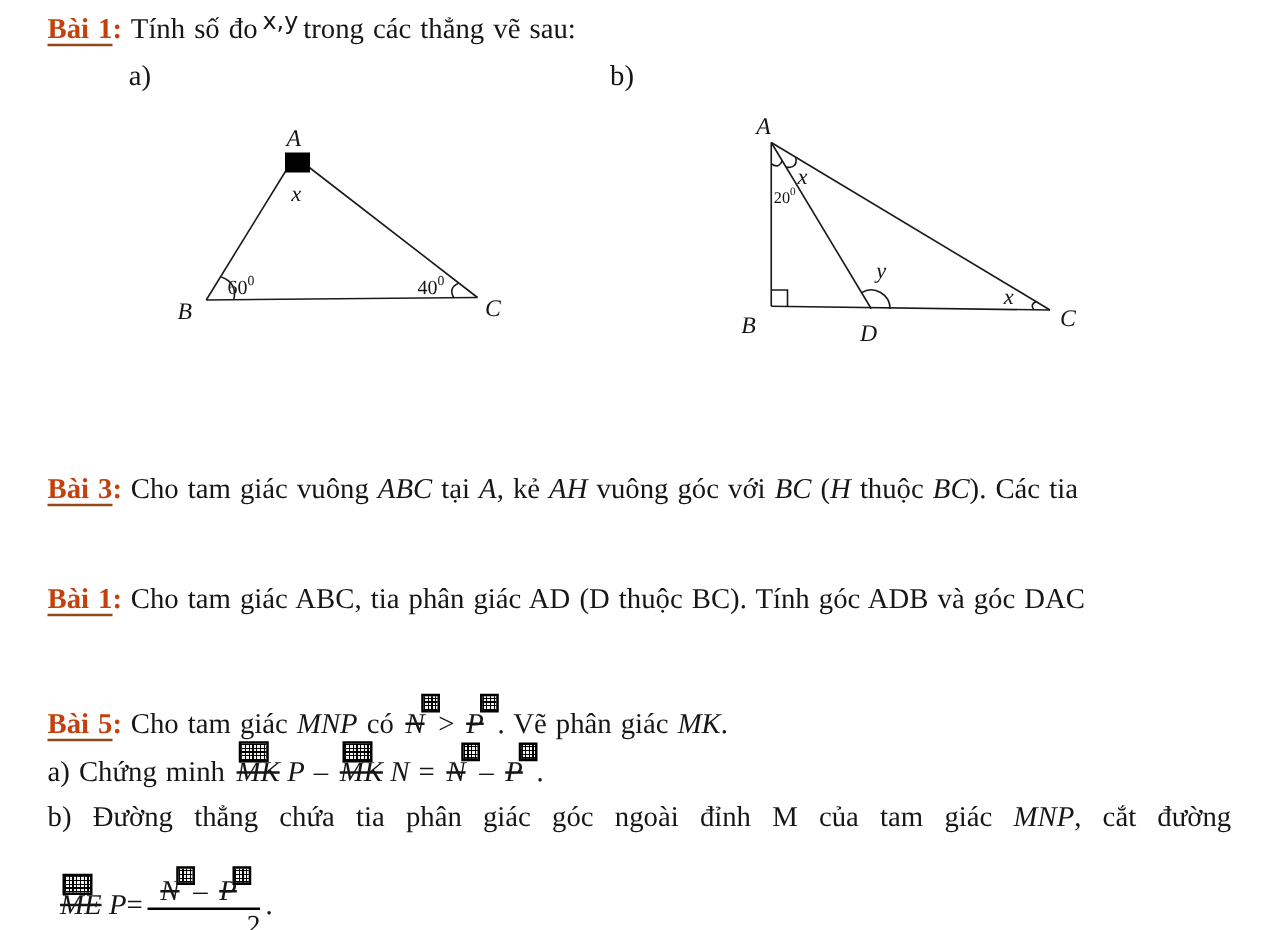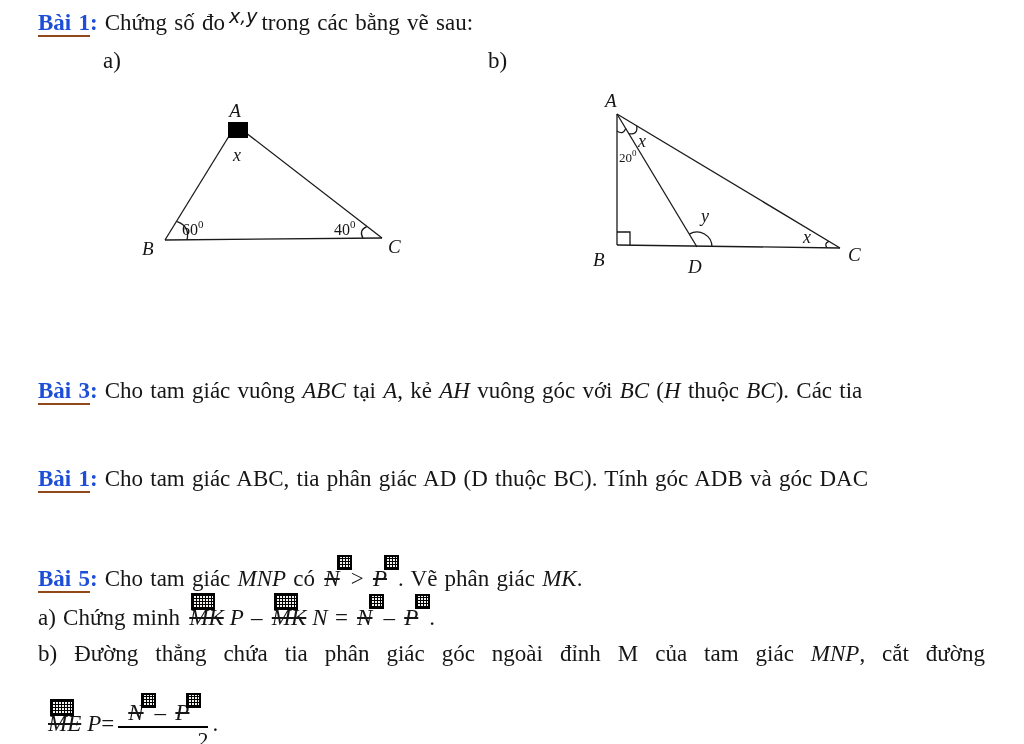--- a/index.html
+++ b/index.html
@@ -1,23 +1,23 @@
 <!DOCTYPE html>
 <html><head>
 <meta charset="utf-8">
 <style>
   html,body{margin:0;padding:0;background:#fff;}
   #page{position:relative;width:1024px;height:744px;background:#fff;overflow:hidden;
         font-family:"Liberation Serif","DejaVu Serif",serif;color:#161616;}
   .line{position:absolute;white-space:nowrap;font-size:23px;line-height:30px;word-spacing:1.5px;}
-  .plabel{font-weight:bold;color:#1d4ed8;}
+  .plabel{font-weight:bold;color:#c2410c;}
   .plu{border-bottom:2px solid #91491A;padding-bottom:0px;}
   .ptext{margin-left:7px;}
   .it{font-style:italic;}
-  .supi{font-size:19px;font-style:italic;font-family:"DejaVu Sans",sans-serif;
+  .supi{font-size:19px;font-family:"DejaVu Sans",sans-serif;
         position:relative;top:-7px;margin:0 4px;}
   .supa{font-size:19px;font-style:italic;position:relative;top:-5px;margin:0 4px;}
   .s0{font-size:14px;vertical-align:super;line-height:0;}
   
   .gl{position:relative;display:inline-block;font-style:italic;margin:0 2px;}
   .gb{text-decoration:line-through;}
   .gx{position:absolute;box-sizing:border-box;border:2px solid #000;
       background:
         repeating-linear-gradient(90deg,#000 0 1px,transparent 1px 3px),
         repeating-linear-gradient(0deg,#000 0 1px,transparent 1px 3px);
@@ -36,21 +36,21 @@
   .vlab{font-size:19px;font-style:italic;}
   .alab{font-size:18px;font-style:italic;}
   .nlab{font-size:16px;}
 </style>
 </head>
 <body>
 
 <div id="page">
 
   <div class="line" style="left:38px;top:8px">
-    <span class="plabel"><span class="plu">Bài 1</span><span>:</span></span><span class="ptext"><span class="">Chứng số đo</span><span class="supi">x,y</span><span class="">trong các bằng vẽ sau:</span></span>
+    <span class="plabel"><span class="plu">Bài 1</span><span>:</span></span><span class="ptext"><span class="">Tính số đo</span><span class="supi">x,y</span><span class="">trong các thẳng vẽ sau:</span></span>
   </div>
 
   <div class="line" style="left:103px;top:46px">a)</div>
   <div class="line" style="left:488px;top:46px">b)</div>
 
   <svg width="300" height="185" style="position:absolute;left:120px;top:85px">
     <g stroke="#1a1a1a" stroke-width="1.3" fill="none">
       <line x1="45" y1="155" x2="114" y2="43"></line>
       <line x1="121" y1="44" x2="262" y2="153"></line>
       <line x1="45" y1="155" x2="262" y2="153"></line>

